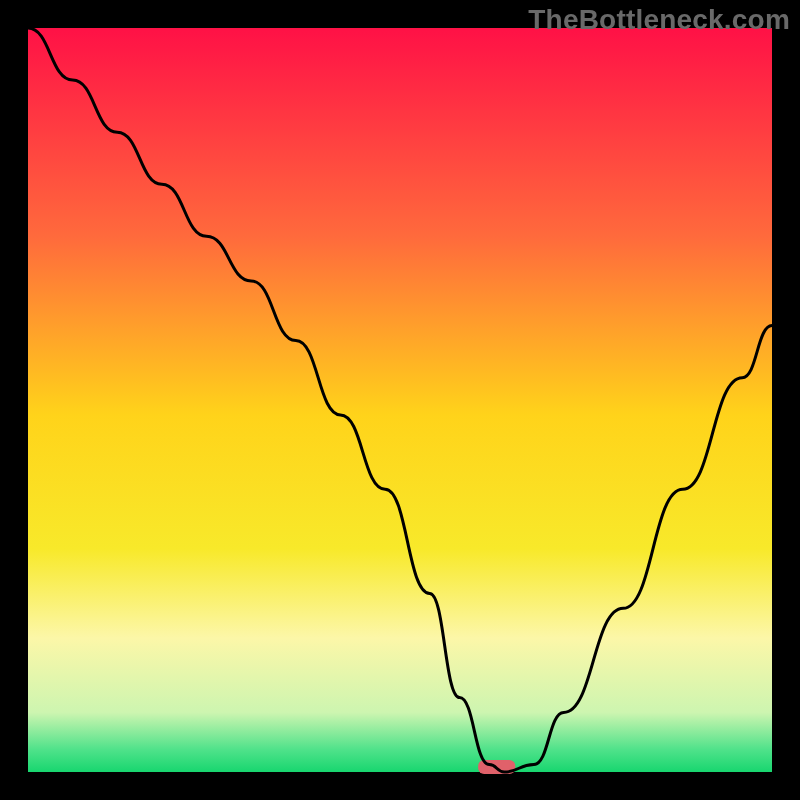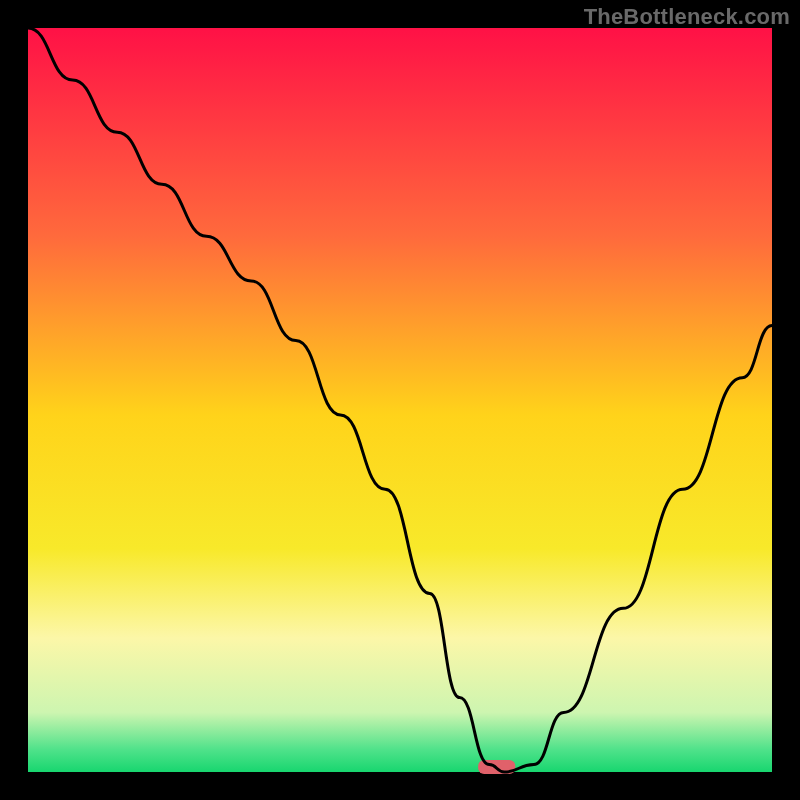--- a/index.html
+++ b/index.html
@@ -15,21 +15,21 @@
     position: relative;
     width: 800px;
     height: 800px;
     background: #000;
   }
   .attribution {
     position: absolute;
     top: 4px;
     right: 10px;
     color: #696969;
-    font-size: 22px;
+    font-size: 28px;
     font-weight: bold;
     letter-spacing: 0.2px;
     z-index: 5;
   }
   svg {
     position: absolute;
     top: 0;
     left: 0;
   }
 </style>

